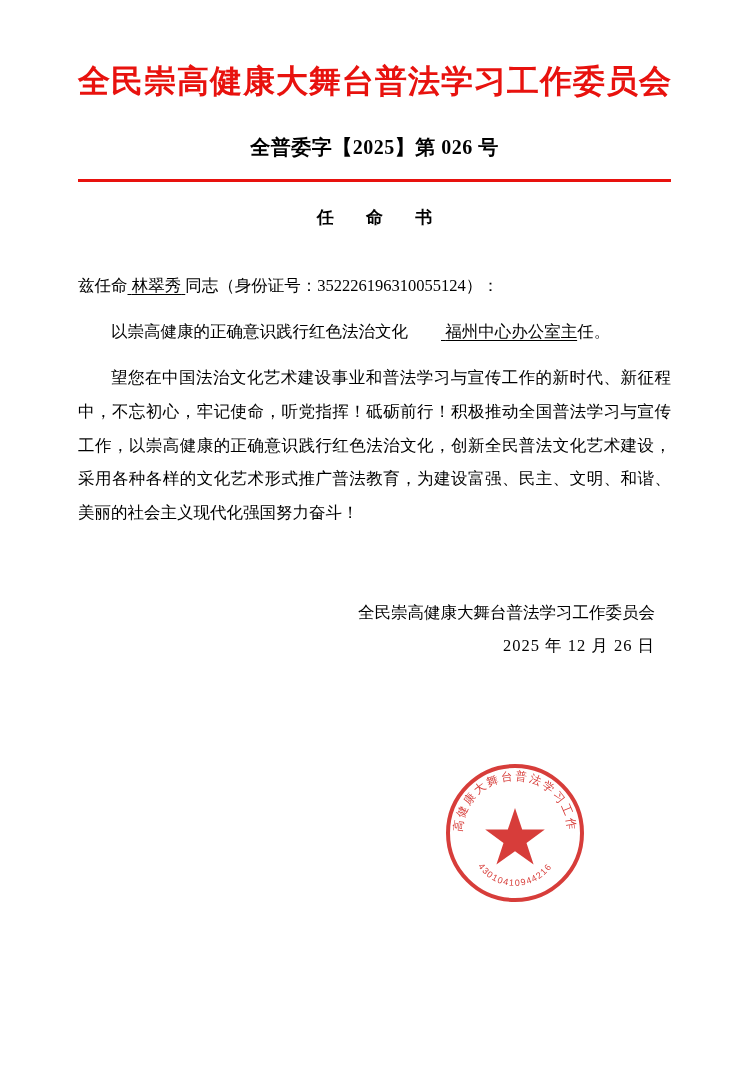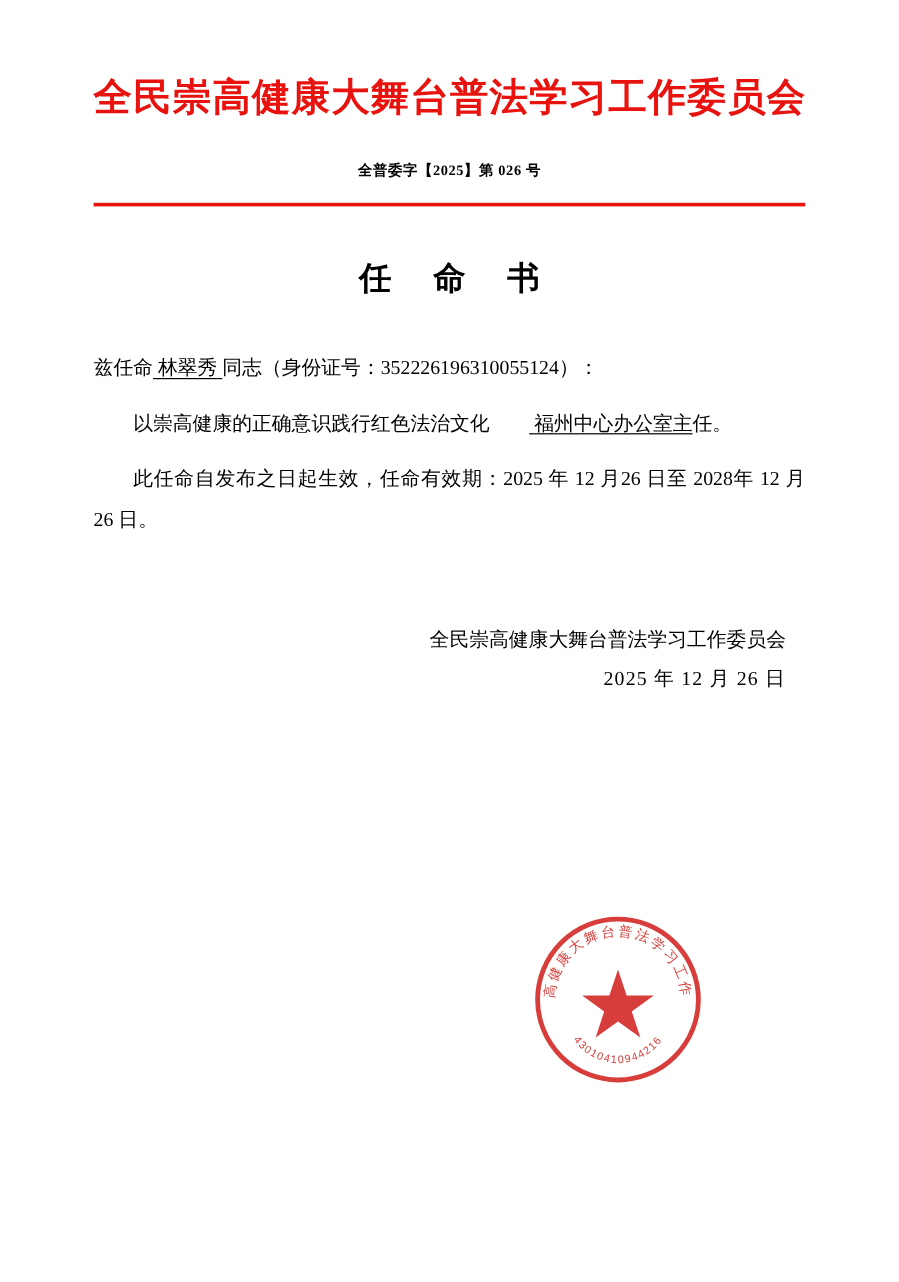--- a/index.html
+++ b/index.html
@@ -29,34 +29,34 @@
     font-family: "Liberation Sans", "DejaVu Sans", sans-serif;
     font-weight: bold;
     font-size: 32px;
     letter-spacing: 1px;
     line-height: 1.2;
     white-space: nowrap;
   }
   .doc-number {
     margin-top: 34px;
     text-align: center;
-    font-size: 12px;
+    font-size: 20px;
     font-weight: bold;
     letter-spacing: 0.5px;
   }
   .red-rule {
     margin-top: 18px;
     height: 3px;
     background: #e8120e;
     width: 100%;
   }
   .subject {
-    margin-top: 42px;
+    margin-top: 24px;
     text-align: center;
-    font-size: 27px;
+    font-size: 17px;
     font-weight: bold;
     letter-spacing: 14px;
     padding-left: 14px;
   }
   .body-block {
     margin-top: 40px;
     font-size: 16.5px;
     line-height: 2.05;
     text-align: justify;
   }
@@ -117,23 +117,23 @@
   <div class="body-block">
 
     <p>
       <span>兹任命</span><span class="u u-space">&nbsp;</span><span class="u">林翠秀</span><span class="u u-space">&nbsp;</span><span>同志（身份证号：352226196310055124）：</span>
     </p>
 
     <p class="indent">
       <span>以崇高健康的正确意识践行红色法治文化</span><span class="u u-space">&nbsp;</span><span class="u">福州中心办公室主</span><span>任。</span>
     </p>
 
+    <p class="indent para-gap">望您在中国法治文化艺术建设事业和普法学习与宣传工作的新时代、新征程中，不忘初心，牢记使命，听党指挥！砥砺前行！积极推动全国普法学习与宣传工作，以崇高健康的正确意识践行红色法治文化，创新全民普法文化艺术建设，采用各种各样的文化艺术形式推广普法教育，为建设富强、民主、文明、和谐、美丽的社会主义现代化强国努力奋斗！</p>
 
 
-    <p class="indent">此任命自发布之日起生效，任命有效期：2025 年 12 月26 日至 2028年 12 月 26 日。</p>
   </div>
 
   <div class="signature">
     <div>全民崇高健康大舞台普法学习工作委员会</div>
     <div class="sig-date">2025 年 12 月 26 日</div>
   </div>
 
   <svg class="seal" viewBox="0 0 142 142">
     <defs>
       <path id="sealArcTop" d="M 18,71 A 53,53 0 0 1 124,71"></path>

